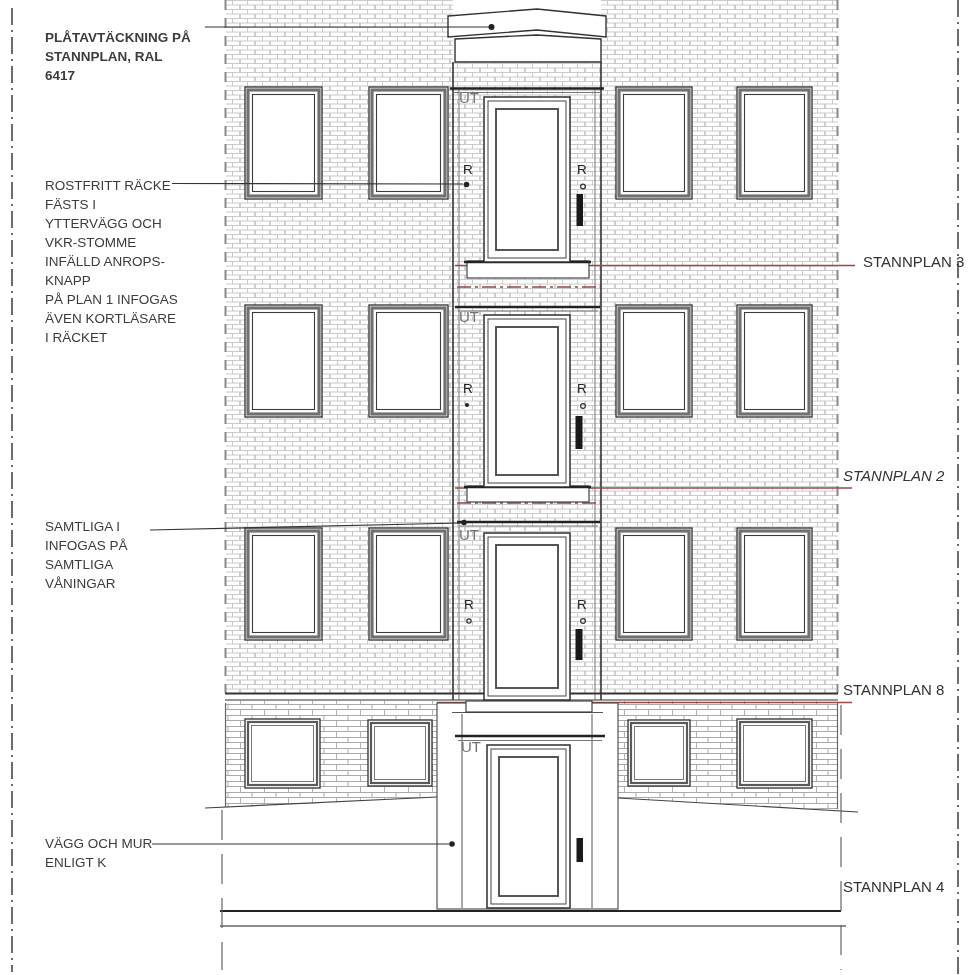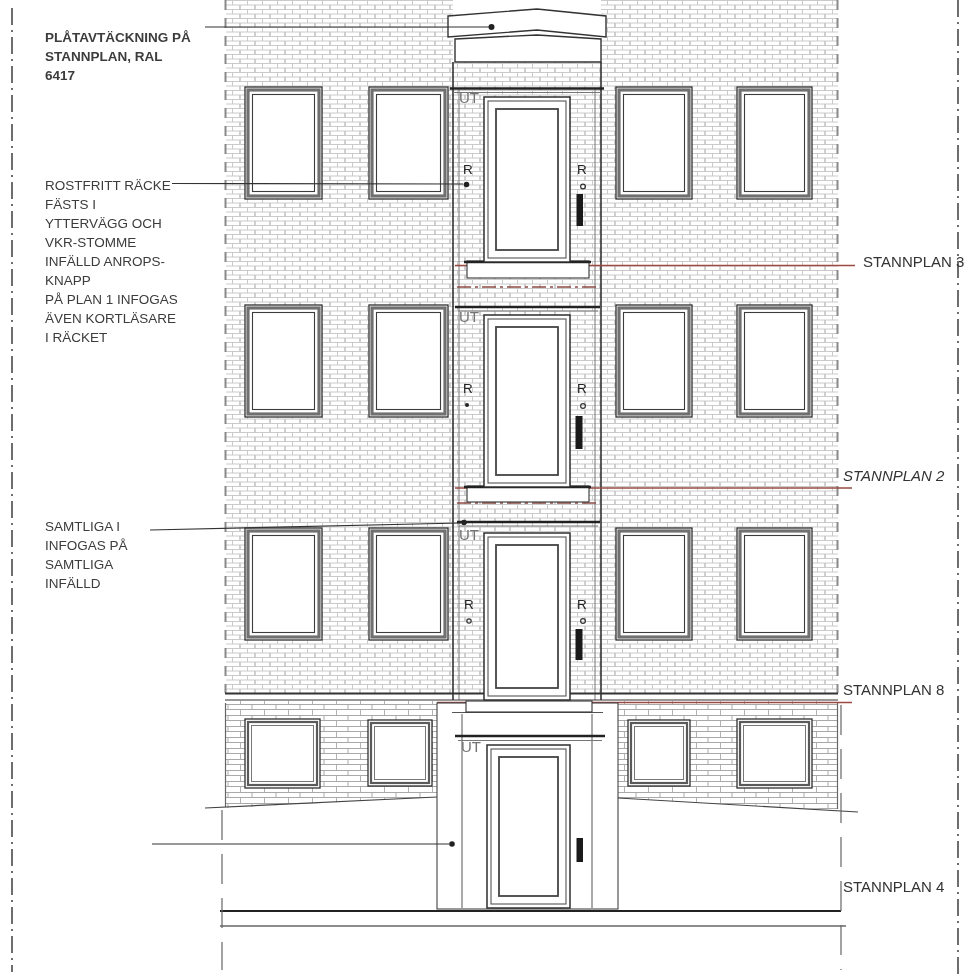--- a/index.html
+++ b/index.html
@@ -262,23 +262,27 @@
   <span>KNAPP</span>
   <span>PÅ PLAN 1 INFOGAS</span>
   <span>ÄVEN KORTLÄSARE</span>
   <span>I RÄCKET</span>
 </div>
 
 <div class="txt ann" style="left:45px;top:517px;">
   <span>SAMTLIGA I</span>
   <span>INFOGAS PÅ</span>
   <span>SAMTLIGA</span>
-  <span>INFÄLLD</span>
-</div>
-
+  <span>VÅNINGAR</span>
+</div>
+
+<div class="txt ann" style="left:45px;top:834px;">
+  <span>VÄGG OCH MUR</span>
+  <span>ENLIGT K</span>
+</div>
 
 <div class="txt lvl" style="left:843px;top:253px;margin-left:20px;">STANNPLAN 3</div>
 <div class="txt lvl" style="left:843px;top:467px;font-style:italic;">STANNPLAN 2</div>
 <div class="txt lvl" style="left:843px;top:681px;">STANNPLAN 8</div>
 <div class="txt lvl" style="left:843px;top:878px;">STANNPLAN 4</div>
 
 <div class="txt ut" style="left:459px;top:89px;">UT</div>
 <div class="txt ut" style="left:459px;top:308px;">UT</div>
 <div class="txt ut" style="left:459px;top:526px;">UT</div>
 <div class="txt ut" style="left:461px;top:738px;">UT</div>

